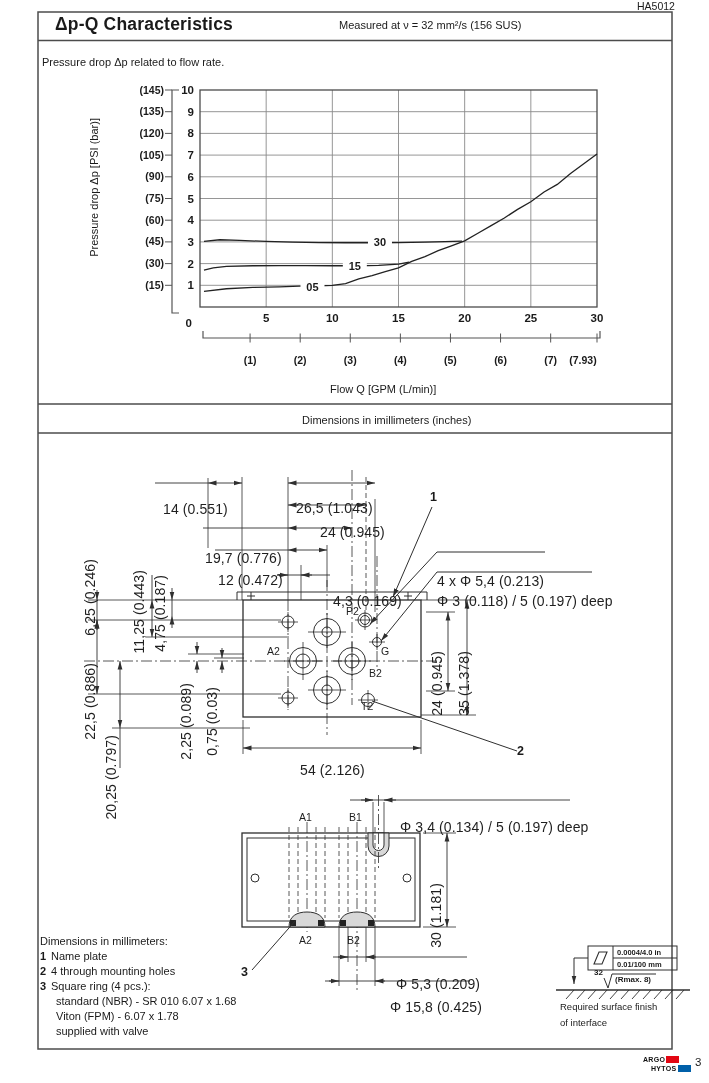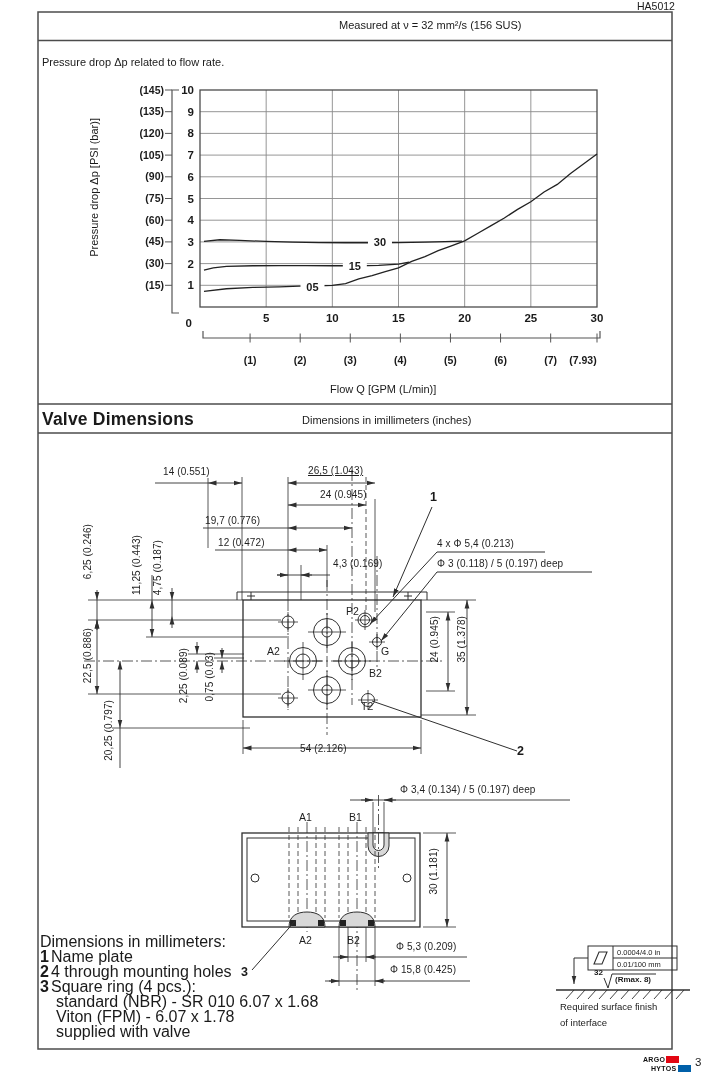--- a/index.html
+++ b/index.html
@@ -4,29 +4,29 @@
 <style>
   html,body{margin:0;padding:0;background:#fff;}
   .page{position:relative;width:709px;height:1083px;background:#fff;
         font-family:"Liberation Sans",sans-serif;color:#1a1a1a;overflow:hidden;}
   svg.overlay{position:absolute;left:0;top:0;}
   .t{position:absolute;white-space:nowrap;}
   .docnum{font-size:10.5px;}
   .h1{font-size:17.5px;font-weight:bold;letter-spacing:.2px;}
   .sub{font-size:11px;}
   .note{font-size:11px;}
-  .dim{font-size:10px;color:#1f1f1f;letter-spacing:.1px;}
+  .dim{font-size:14px;color:#1f1f1f;letter-spacing:.1px;margin-top:35px;}
   .port{font-size:10.5px;color:#1f1f1f;}
   .refnum{font-size:12.5px;font-weight:bold;}
   .vlab{writing-mode:vertical-rl;transform:rotate(180deg);}
   .axis-title{font-size:11px;}
-  .legend{position:absolute;left:40px;top:934px;font-size:16px;line-height:15px;}
+  .legend{position:absolute;left:40px;top:934px;font-size:11px;line-height:15px;}
   .legend .n{display:inline-block;width:11px;font-weight:bold;}
   .legend .cont{padding-left:16px;}
-  .sf{font-size:7.5px;font-weight:normal;text-align:right;}
+  .sf{font-size:7.5px;font-weight:bold;text-align:right;}
   .sf2{font-size:8px;font-weight:bold;}
   .sfcap{font-size:9.5px;}
   .logo{position:absolute;left:643px;top:1055px;font-weight:bold;line-height:9px;}
   .logo .row{display:flex;align-items:center;height:9px;}
   .logo .txt{font-size:7px;letter-spacing:.3px;color:#111;}
   .logo .blk{width:13px;height:7px;margin-left:1px;}
   .pageno{font-size:11.5px;}
 </style>
 </head>
 <body>
@@ -318,49 +318,49 @@
       <path d="M588,958 H574 V984" marker-end="url(#ar)"></path>
       <path d="M604,978 L608,988 L612,974 H656" stroke-width="1"></path>
       <line x1="556" y1="990" x2="690" y2="990" stroke-width="1.3"></line>
       <g stroke-width="0.9">
         <path d="M566,999 L574,990 M577,999 L585,990 M588,999 L596,990 M599,999 L607,990 M610,999 L618,990 M621,999 L629,990 M632,999 L640,990 M643,999 L651,990 M654,999 L662,990 M665,999 L673,990 M676,999 L684,990"></path>
       </g>
     </g>
   </svg>
 
   <span class="t docnum" style="left:637px;top:0px;">HA5012</span>
+  <span class="t h1" style="left:55px;top:14px;">Δp-Q Characteristics</span>
   <span class="t sub" style="left:339px;top:19px;">Measured at  ν = 32 mm²/s (156 SUS)</span>
   <span class="t note" style="left:42px;top:56px;">Pressure drop Δp related to flow rate.</span>
 
   <span class="t axis-title vlab" style="left:88px;top:118px;">Pressure drop Δp [PSI (bar)]</span>
   <span class="t axis-title" style="left:330px;top:383px;">Flow Q [GPM (L/min)]</span>
 
-  <span class="t h1" style="left:42px;top:409px;">Valve Dimensions</span>
   <span class="t sub" style="left:278px;top:414px;padding-left:24px;">Dimensions in imillimeters (inches)</span>
 
   <span class="t dim" style="left:163px;top:466px;">14 (0.551)</span>
-  <span class="t dim" style="left:308px;top:465px;text-decoration:underline;">26,5 (1.043)</span>
+  <span class="t dim" style="left:296px;top:465px;">26,5 (1.043)</span>
   <span class="t dim" style="left:320px;top:489px;">24 (0.945)</span>
   <span class="t dim" style="left:205px;top:515px;">19,7 (0.776)</span>
   <span class="t dim" style="left:218px;top:537px;">12 (0.472)</span>
   <span class="t dim" style="left:333px;top:558px;">4,3 (0.169)</span>
   <span class="t dim" style="left:437px;top:538px;">4 x Φ 5,4 (0.213)</span>
   <span class="t dim" style="left:437px;top:558px;">Φ 3 (0.118) / 5 (0.197) deep</span>
   <span class="t refnum" style="left:430px;top:490px;">1</span>
   <span class="t refnum" style="left:517px;top:744px;">2</span>
   <span class="t dim vlab" style="left:82px;top:524px;">6,25 (0.246)</span>
   <span class="t dim vlab" style="left:131px;top:535px;">11,25 (0.443)</span>
   <span class="t dim vlab" style="left:152px;top:540px;">4,75 (0.187)</span>
   <span class="t dim vlab" style="left:82px;top:628px;">22,5 (0.886)</span>
   <span class="t dim vlab" style="left:178px;top:648px;">2,25 (0.089)</span>
   <span class="t dim vlab" style="left:204px;top:652px;">0,75 (0.03)</span>
   <span class="t dim vlab" style="left:103px;top:700px;">20,25 (0.797)</span>
   <span class="t dim vlab" style="left:429px;top:616px;">24 (0.945)</span>
   <span class="t dim vlab" style="left:456px;top:616px;">35 (1.378)</span>
-  <span class="t dim" style="left:300px;top:743px;">54 (2.126)</span>
+  <span class="t dim" style="left:300px;top:727px;">54 (2.126)</span>
   <span class="t port" style="left:346px;top:605px;">P2</span>
   <span class="t port" style="left:267px;top:645px;">A2</span>
   <span class="t port" style="left:381px;top:645px;">G</span>
   <span class="t port" style="left:369px;top:667px;">B2</span>
   <span class="t port" style="left:341px;top:700px;margin-left:20px;">T2</span>
 
   <span class="t dim" style="left:400px;top:784px;">Φ 3,4 (0.134) / 5 (0.197) deep</span>
   <span class="t port" style="left:299px;top:811px;">A1</span>
   <span class="t port" style="left:349px;top:811px;">B1</span>
   <span class="t port" style="left:299px;top:934px;">A2</span>

